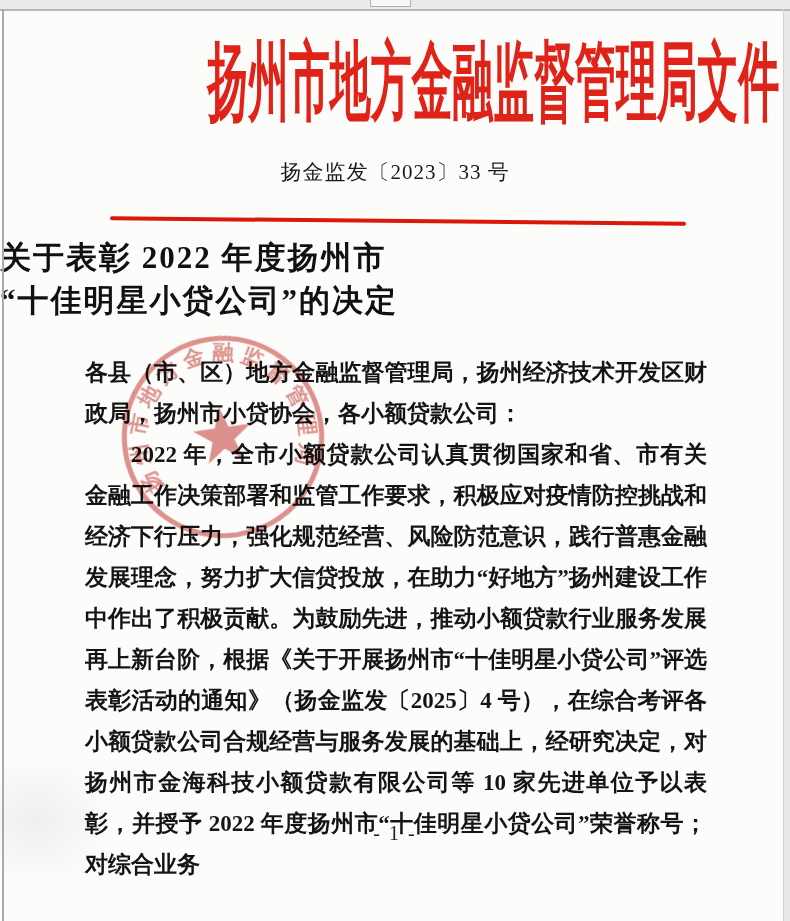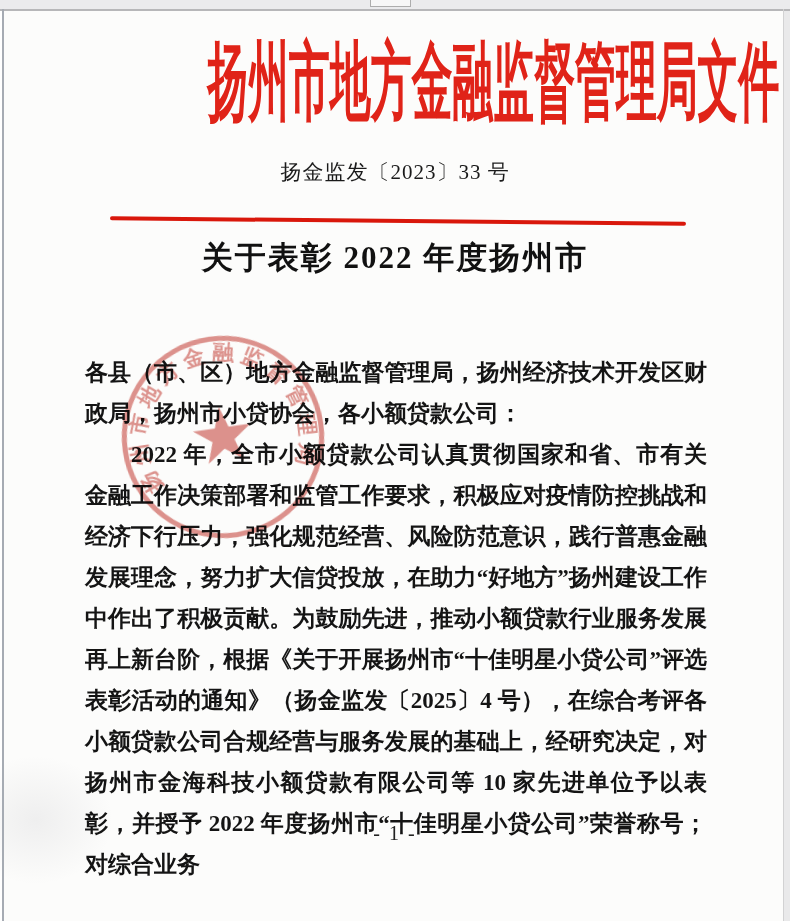--- a/index.html
+++ b/index.html
@@ -65,21 +65,20 @@
   .red-rule {
     position: absolute; left: 110px; top: 219px; width: 576px; height: 4px;
     background: #d9170b;
     transform: rotate(0.55deg);
     border-radius: 2px;
     z-index: 2;
   }
   
   .doc-title {
     position: absolute; left: 0; top: 236px; width: 790px;
-    text-align: center;
     font-size: 31px; line-height: 43px; font-weight: bold;
     color: #111; letter-spacing: 2px;
     z-index: 2;
   }
   
   .body-text {
     position: absolute; left: 85px; top: 352px; width: 622px;
     font-size: 23px; line-height: 41px; color: #141414;
     text-align: justify; text-justify: inter-ideograph;
     z-index: 2;
@@ -124,20 +123,21 @@
 <div class="scan-right-line"></div>
 
 <div class="org-title">扬州市地方金融监督管理局文件</div>
 
 <div class="doc-number">扬金监发〔2023〕33 号</div>
 
 <div class="red-rule"></div>
 
 <div class="doc-title">
   <div>关于表彰 2022 年度扬州市</div>
+  <div>“十佳明星小贷公司”的决定</div>
 </div>
 
 <div class="body-text">
   <p>各县（市、区）地方金融监督管理局，扬州经济技术开发区财政局，扬州市小贷协会，各小额贷款公司：</p>
   <p class="indent">2022 年，全市小额贷款公司认真贯彻国家和省、市有关金融工作决策部署和监管工作要求，积极应对疫情防控挑战和经济下行压力，强化规范经营、风险防范意识，践行普惠金融发展理念，努力扩大信贷投放，在助力“好地方”扬州建设工作中作出了积极贡献。为鼓励先进，推动小额贷款行业服务发展再上新台阶，根据《关于开展扬州市“十佳明星小贷公司”评选表彰活动的通知》（扬金监发〔2025〕4 号），在综合考评各小额贷款公司合规经营与服务发展的基础上，经研究决定，对扬州市金海科技小额贷款有限公司等 10 家先进单位予以表彰，并授予 2022 年度扬州市“十佳明星小贷公司”荣誉称号；对综合业务</p>
 </div>
 
 <div class="seal">
   <svg viewBox="0 0 230 230">
     <circle cx="115" cy="115" r="97" fill="none" stroke-width="5" stroke="#c7453c"></circle>

